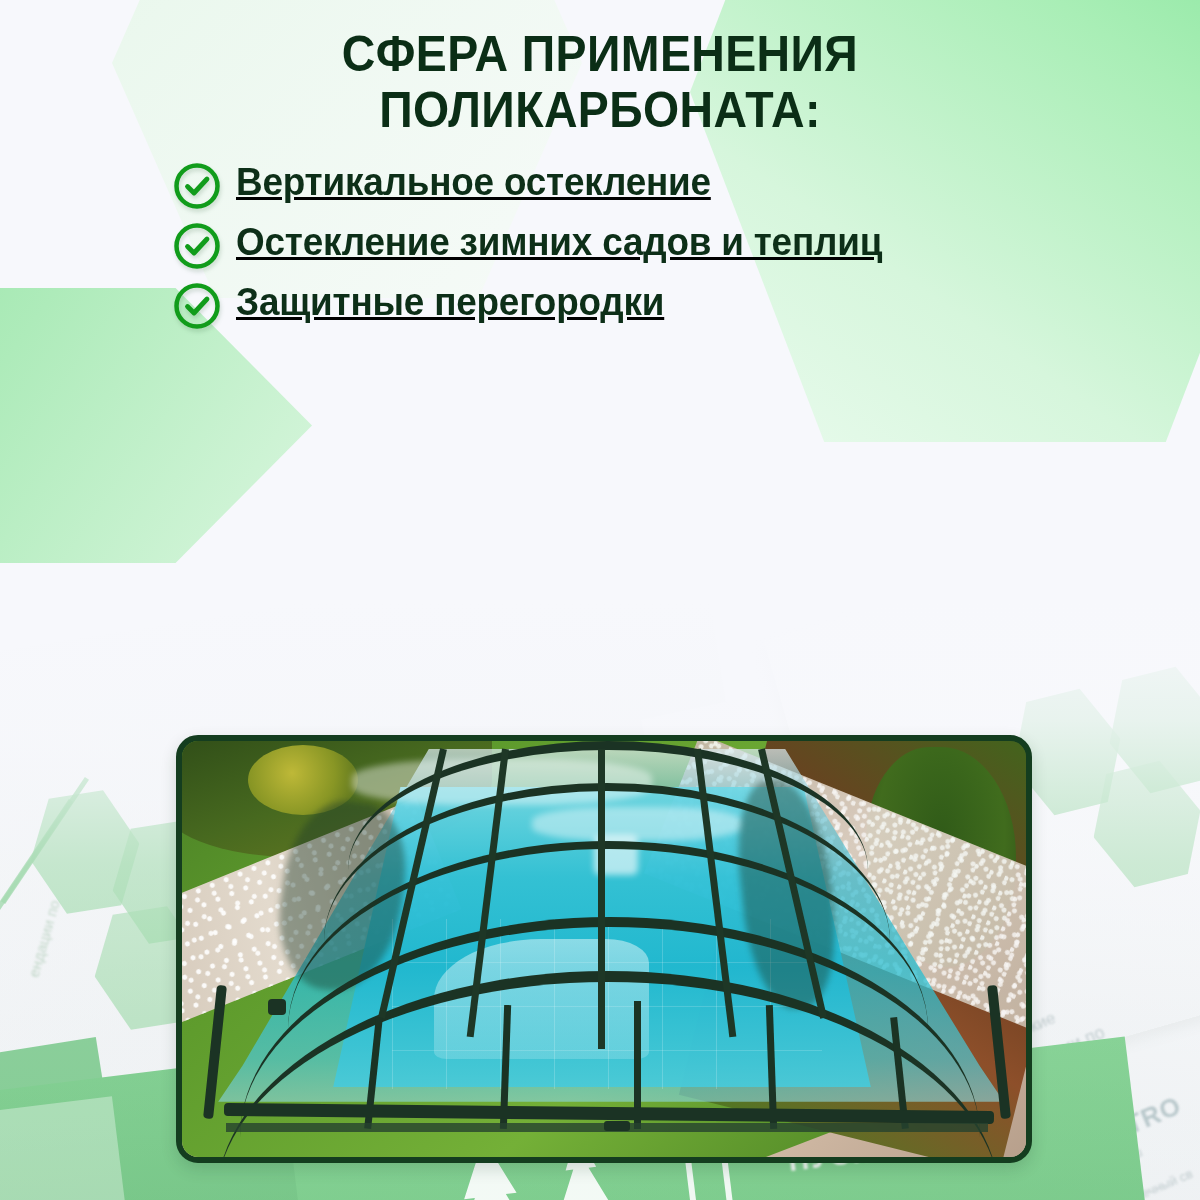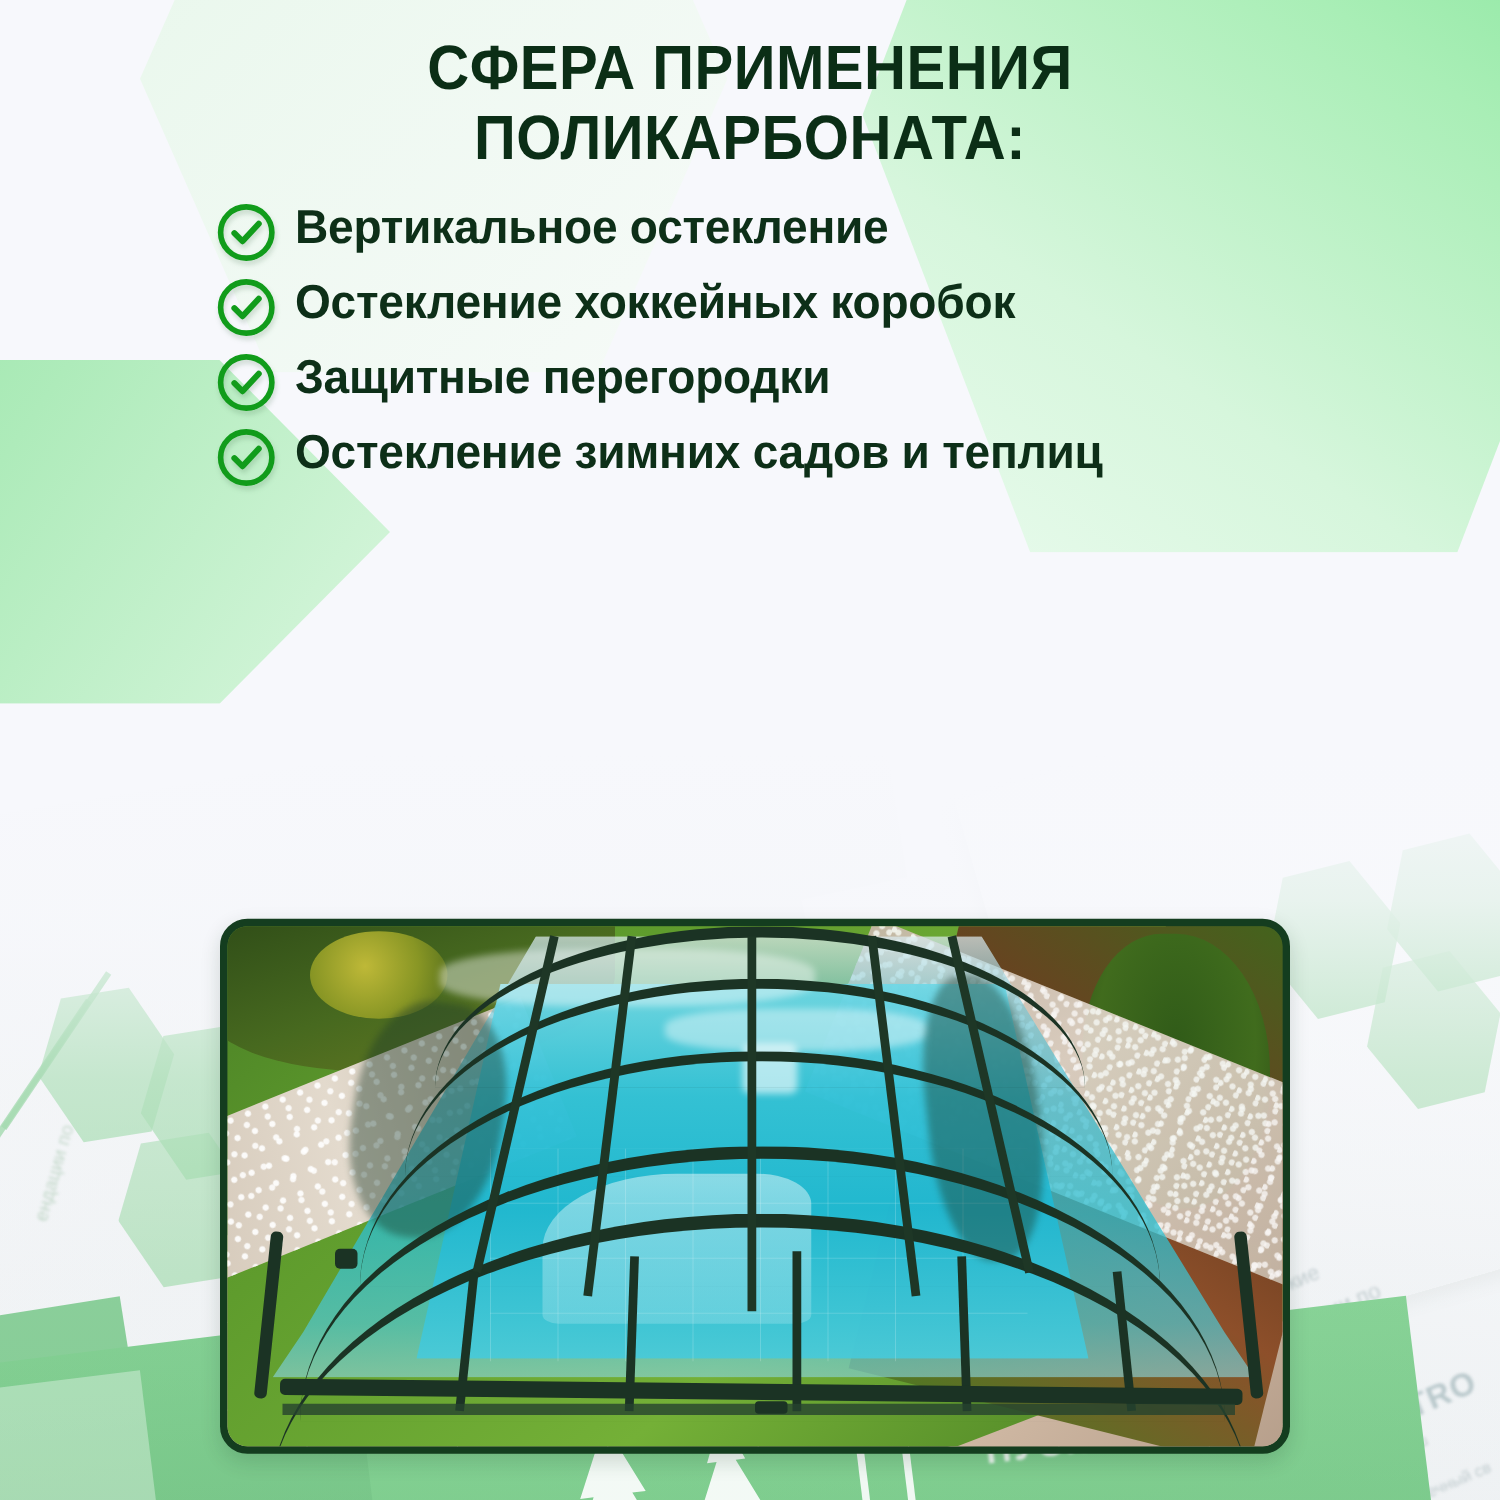--- a/index.html
+++ b/index.html
@@ -153,20 +153,21 @@
   .feature-list {
     position: absolute;
     left: 172px;
     top: 160px;
     width: 900px;
   }
   .feature-item {
     display: flex;
     align-items: flex-start;
     margin-bottom: 9px;
+    text-decoration: underline;
   }
   .check-wrap {
     flex: 0 0 auto;
     width: 50px;
     height: 50px;
     margin-right: 14px;
     margin-top: 1px;
     filter: drop-shadow(1px 3px 2px rgba(60,110,70,0.22));
   }
   .check-wrap svg { display: block; }
@@ -422,50 +423,41 @@
         <svg width="50" height="50" viewBox="0 0 50 50">
           <circle cx="25" cy="25" r="20.5" fill="none" stroke="#119c1b" stroke-width="4.5"></circle>
           <polyline points="15.5,25.5 22,32 35,18" fill="none" stroke="#119c1b" stroke-width="4.8" stroke-linecap="round" stroke-linejoin="round"></polyline>
         </svg>
       </span>
       <span class="feature-label">Вертикальное остекление</span>
     </div>
 
 
 
+
     <div class="feature-item">
       <span class="check-wrap">
         <svg width="50" height="50" viewBox="0 0 50 50">
           <circle cx="25" cy="25" r="20.5" fill="none" stroke="#119c1b" stroke-width="4.5"></circle>
           <polyline points="15.5,25.5 22,32 35,18" fill="none" stroke="#119c1b" stroke-width="4.8" stroke-linecap="round" stroke-linejoin="round"></polyline>
         </svg>
       </span>
-      <span class="feature-label">Остекление хоккейных коробок</span>
+      <span class="feature-label" style="max-width:690px;">Остекление зимних садов и теплиц</span>
     </div>
 
     <div class="feature-item">
       <span class="check-wrap">
         <svg width="50" height="50" viewBox="0 0 50 50">
           <circle cx="25" cy="25" r="20.5" fill="none" stroke="#119c1b" stroke-width="4.5"></circle>
           <polyline points="15.5,25.5 22,32 35,18" fill="none" stroke="#119c1b" stroke-width="4.8" stroke-linecap="round" stroke-linejoin="round"></polyline>
         </svg>
       </span>
       <span class="feature-label">Защитные перегородки</span>
     </div>
 
-    <div class="feature-item">
-      <span class="check-wrap">
-        <svg width="50" height="50" viewBox="0 0 50 50">
-          <circle cx="25" cy="25" r="20.5" fill="none" stroke="#119c1b" stroke-width="4.5"></circle>
-          <polyline points="15.5,25.5 22,32 35,18" fill="none" stroke="#119c1b" stroke-width="4.8" stroke-linecap="round" stroke-linejoin="round"></polyline>
-        </svg>
-      </span>
-      <span class="feature-label" style="max-width:690px;">Остекление зимних садов и теплиц</span>
-    </div>
-
 
 
   </div>
 
   <div class="photo-card">
     <div class="ph">
 
       <div class="ph-paving"></div>
       <div class="ph-paving-r"></div>
       <div class="ph-grass"></div>

